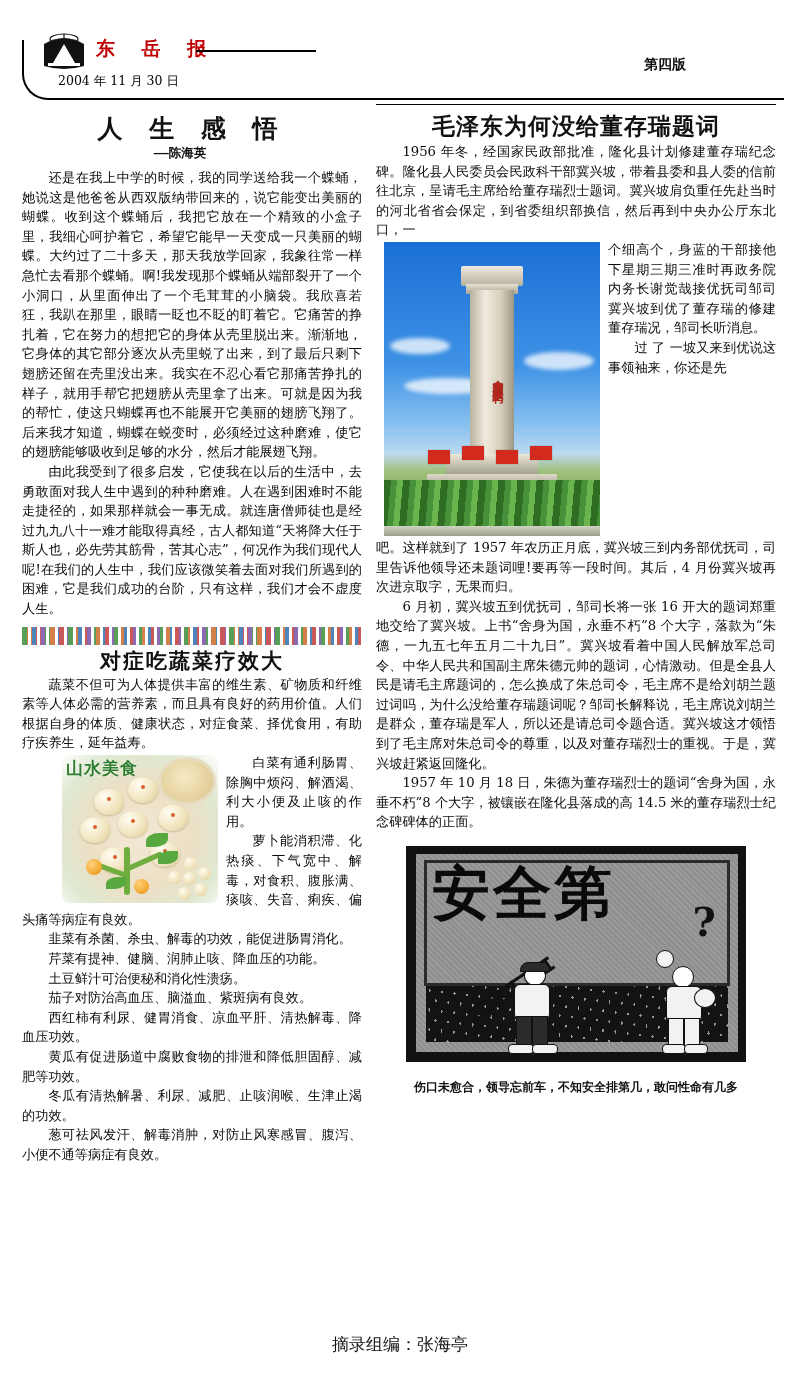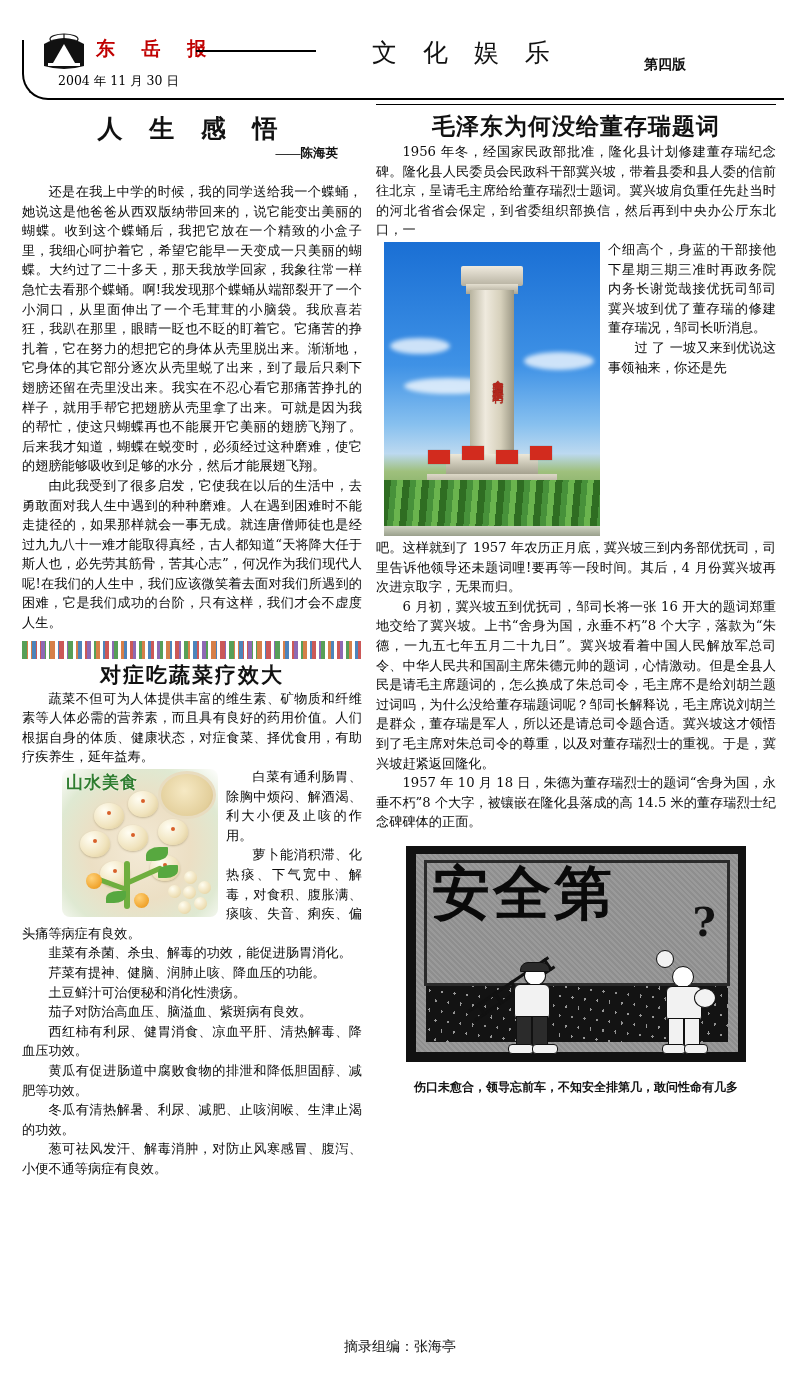--- a/index.html
+++ b/index.html
@@ -45,22 +45,22 @@
   .col-left{position:absolute;left:22px;top:108px;width:340px;height:1240px;}
   .col-right{position:absolute;left:376px;top:104px;width:400px;height:1250px;}
 
   h2.headline{
     margin:0;text-align:center;
     font-family:"DejaVu Serif","Liberation Serif",serif;
     font-weight:bold;color:#111;
   }
   .hl-life{font-size:25px;letter-spacing:9px;padding:4px 0 0 0;}
   .byline{
-    text-align:right;font-size:12.5px;color:#111;margin:0 0 20px 0;
-    padding-right:24px;font-family:Liberation Serif, serif;
+    text-align:center;font-size:12.5px;color:#111;margin:0 0 6px 0;
+    padding-right:24px;font-family:Liberation Mono, monospace;
     font-weight:bold;
   }
   .hl-veg{font-size:21px;letter-spacing:2px;margin:8px 0 6px 0;}
   .hl-mao{font-size:23px;letter-spacing:1px;margin:2px 0 8px 0;}
 
   .topline{border-top:1.5px solid #000;width:100%;height:0;margin:0 0 6px 0;}
 
   p.body{
     margin:0;text-indent:2em;text-align:justify;
     font-family:"DejaVu Serif","Liberation Serif",serif;
@@ -162,21 +162,21 @@
   .worker{position:absolute;}
   .w-body{position:absolute;background:#f2f2f2;border:1.6px solid #111;}
   .w-dark{position:absolute;background:#2b2b2b;border:1.4px solid #111;}
   .w-skin{position:absolute;background:#fff;border:1.6px solid #111;border-radius:50%;}
   .ladder{position:absolute;left:0;top:0;width:96px;height:14px;transform:rotate(-34deg);
     transform-origin:0 0;}
   .ladder .rail{position:absolute;left:0;width:96px;height:3px;background:#111;}
   .ladder .rung{position:absolute;top:0;width:3px;height:14px;background:#111;}
 
   .credit{
-    position:absolute;left:0;right:0;bottom:22px;text-align:center;font-size:14px;
+    position:absolute;left:0;right:0;bottom:22px;text-align:center;font-size:17px;
     font-family:"DejaVu Serif","Liberation Serif",serif;color:#111;
   }
   .clear{clear:both;height:0;}
 </style>
 </head>
 <body>
 
 <div class="page">
 
   <div class="masthead">
@@ -188,21 +188,20 @@
         <path d="M8 14 Q28 2 48 14 L48 36 Q28 42 8 36 Z" fill="#111"></path>
         <path d="M28 14 L17 33 L39 33 Z" fill="#fff"></path>
         <rect x="12" y="33" width="32" height="3" fill="#fff"></rect>
         <line x1="28" y1="4" x2="28" y2="14" stroke="#111" stroke-width="1.2"></line>
       </svg>
     </div>
 
     <div class="paper-name">东 岳 报</div>
     <div class="mh-rule"></div>
     <div class="issue-date">2004 年 11 月 30 日</div>
-    <div class="section-title">文 化 娱 乐</div>
     <div class="page-no">第四版</div>
   </div>
 
   <div class="col-left">
 
     <h2 class="headline hl-life">人 生 感 悟</h2>
     <div class="byline">——陈海英</div>
 
     <p class="body">还是在我上中学的时候，我的同学送给我一个蝶蛹，她说这是他爸爸从西双版纳带回来的，说它能变出美丽的蝴蝶。收到这个蝶蛹后，我把它放在一个精致的小盒子里，我细心呵护着它，希望它能早一天变成一只美丽的蝴蝶。大约过了二十多天，那天我放学回家，我象往常一样急忙去看那个蝶蛹。啊!我发现那个蝶蛹从端部裂开了一个小洞口，从里面伸出了一个毛茸茸的小脑袋。我欣喜若狂，我趴在那里，眼睛一眨也不眨的盯着它。它痛苦的挣扎着，它在努力的想把它的身体从壳里脱出来。渐渐地，它身体的其它部分逐次从壳里蜕了出来，到了最后只剩下翅膀还留在壳里没出来。我实在不忍心看它那痛苦挣扎的样子，就用手帮它把翅膀从壳里拿了出来。可就是因为我的帮忙，使这只蝴蝶再也不能展开它美丽的翅膀飞翔了。后来我才知道，蝴蝶在蜕变时，必须经过这种磨难，使它的翅膀能够吸收到足够的水分，然后才能展翅飞翔。</p>
     <p class="body">由此我受到了很多启发，它使我在以后的生活中，去勇敢面对我人生中遇到的种种磨难。人在遇到困难时不能走捷径的，如果那样就会一事无成。就连唐僧师徒也是经过九九八十一难才能取得真经，古人都知道“天将降大任于斯人也，必先劳其筋骨，苦其心志”，何况作为我们现代人呢!在我们的人生中，我们应该微笑着去面对我们所遇到的困难，它是我们成功的台阶，只有这样，我们才会不虚度人生。</p>

